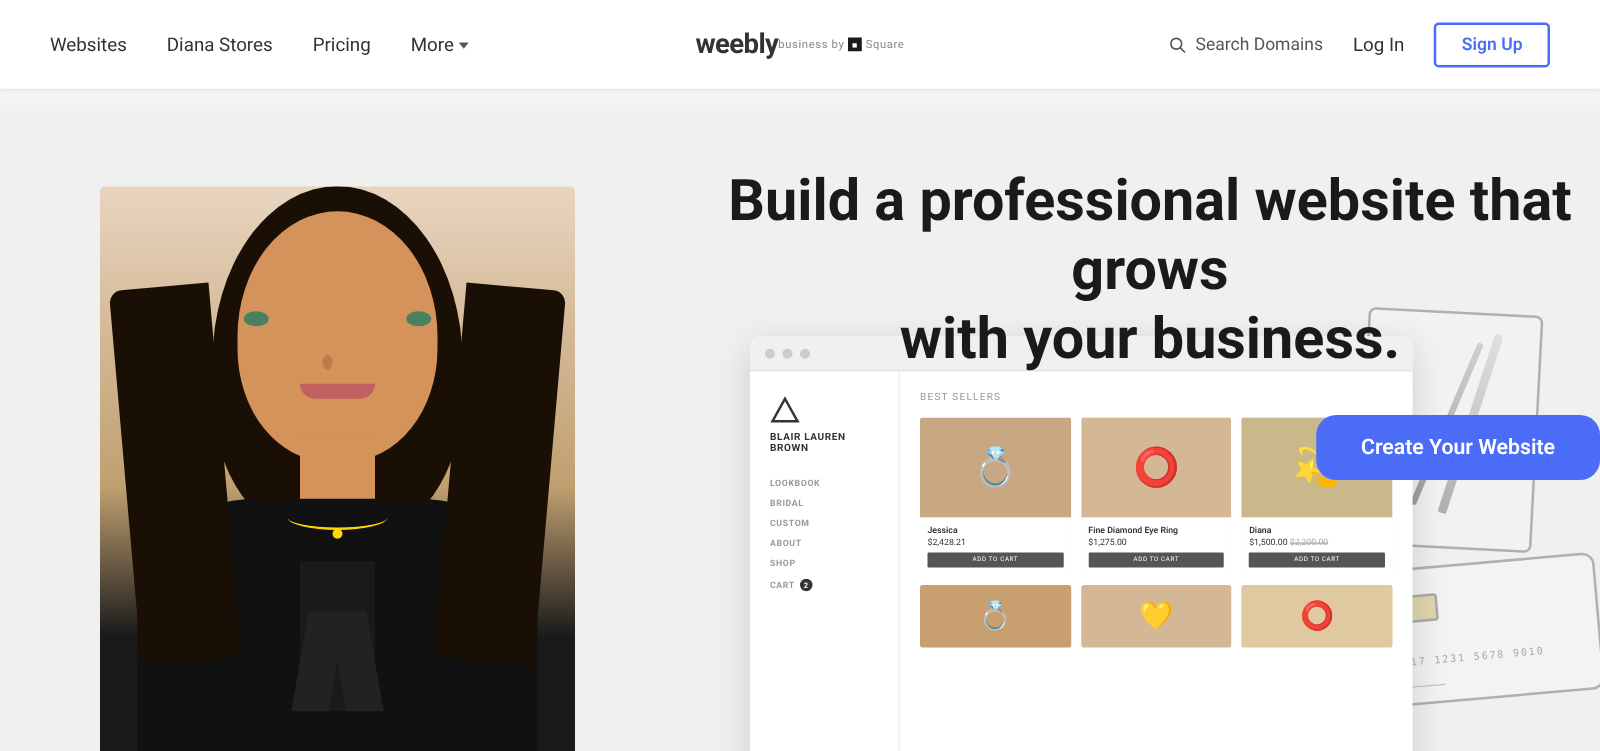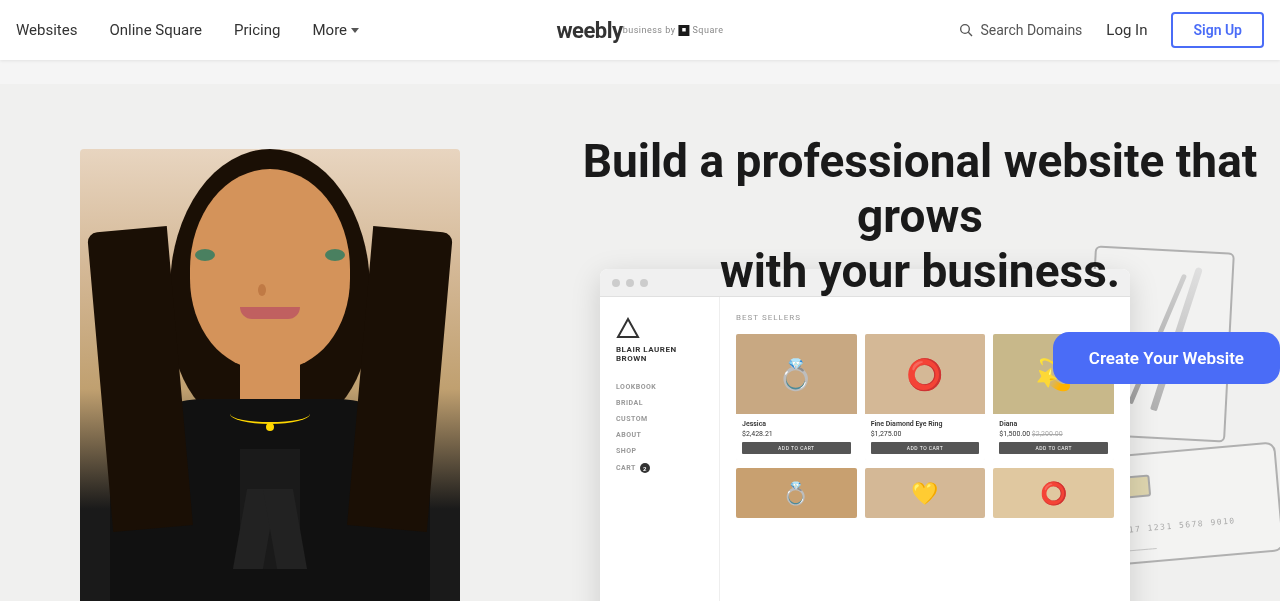--- a/index.html
+++ b/index.html
@@ -15,26 +15,26 @@
       width: 1280px;
       height: 601px;
     }
 
     
     .navbar {
       position: fixed;
       top: 0;
       left: 0;
       right: 0;
-      height: 60px;
+      height: 71px;
       background: #ffffff;
       display: flex;
       align-items: center;
       justify-content: space-between;
-      padding: 0 16px;
+      padding: 0 40px;
       z-index: 100;
       box-shadow: 0 1px 3px rgba(0,0,0,0.08);
     }
 
     .nav-left {
       display: flex;
       align-items: center;
       gap: 32px;
     }
 
@@ -364,21 +364,21 @@
       height: 320px;
       z-index: 4;
     }
   </style>
 </head>
 <body>
 
 <nav class="navbar">
   <div class="nav-left">
     <a class="nav-link">Websites</a>
-    <a class="nav-link">Online Square</a>
+    <a class="nav-link">Diana Stores</a>
     <a class="nav-link">Pricing</a>
     <a class="nav-link nav-more">
       <span>More</span>
       <span class="chevron-down"></span>
     </a>
   </div>
 
   <a class="nav-logo">
     <span class="logo-weebly">weebly</span>
     <span class="logo-sub">

